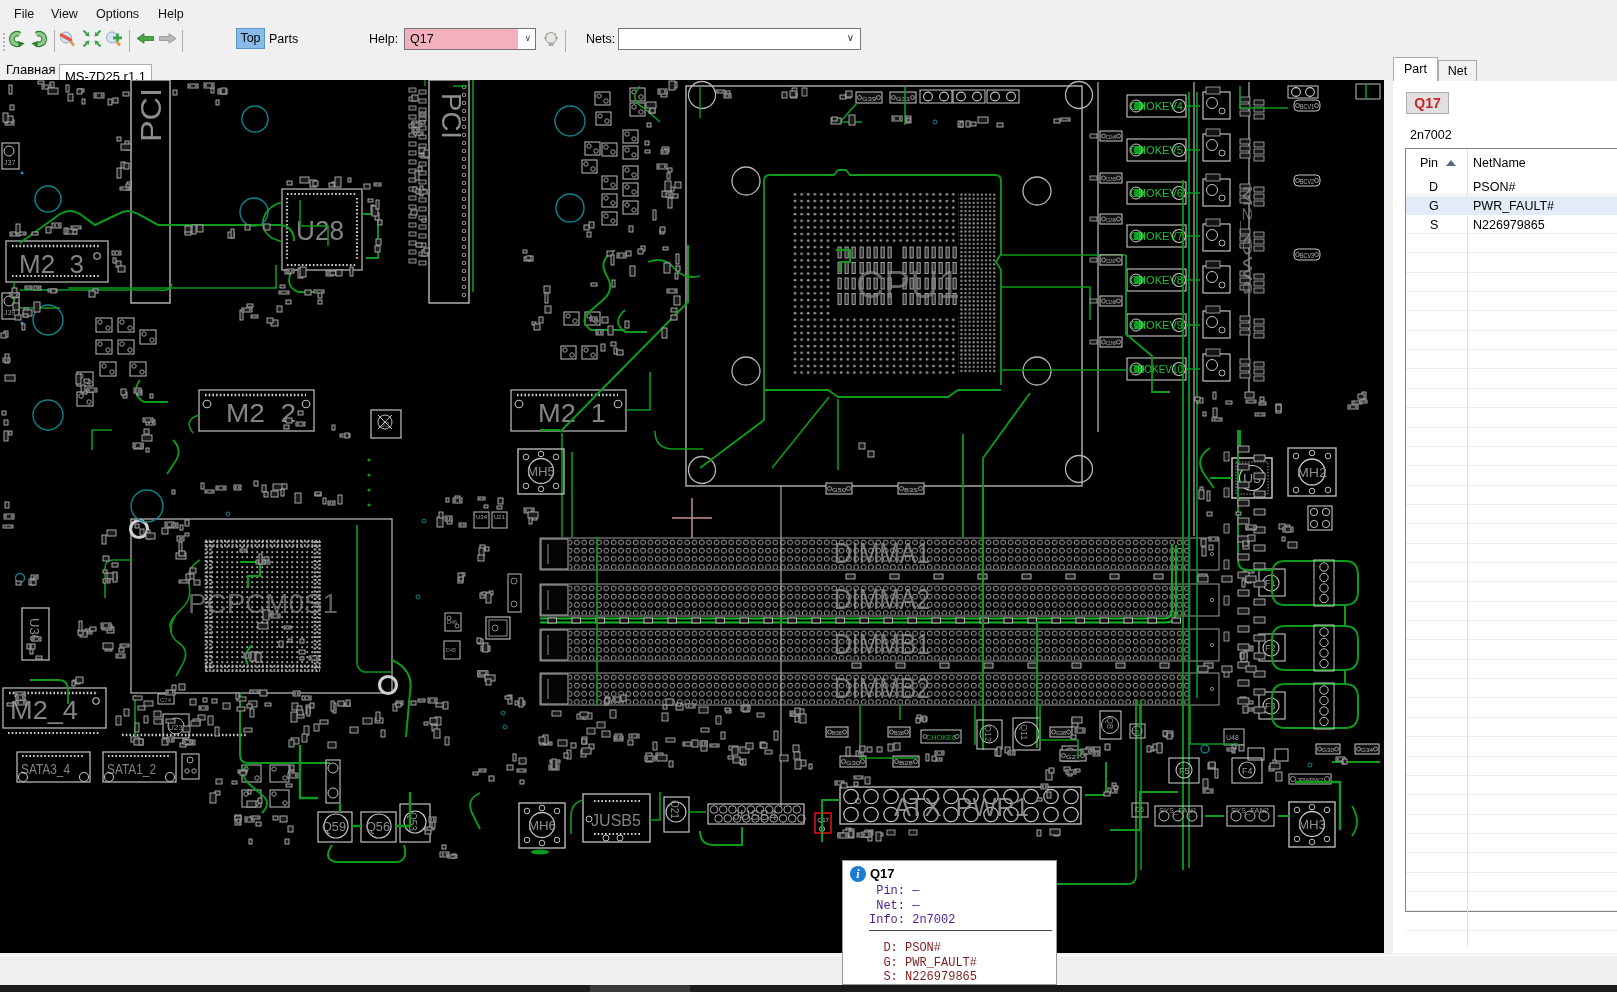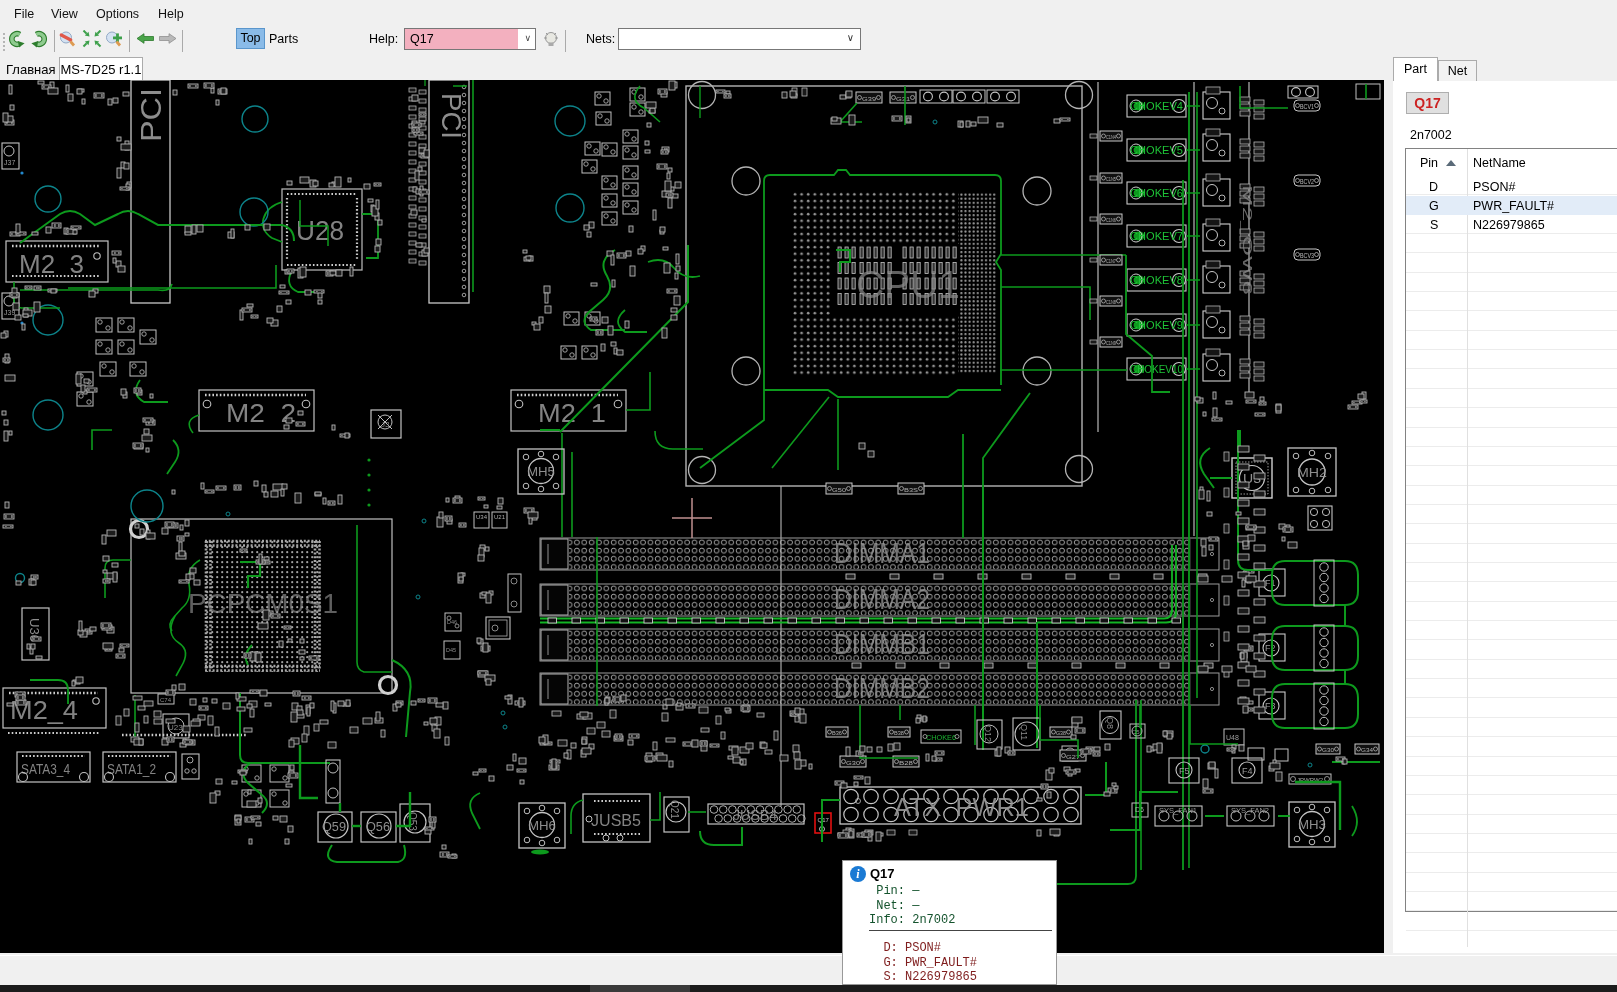--- a/index.html
+++ b/index.html
@@ -79,21 +79,21 @@
    <rect x="6.5" y="12.5" width="5" height="3.5" fill="#aaa"></rect>
    <path d="M4,3 l2,2 M14,3 l-2,2 M2,8 h3 M13,8 h3" stroke="#999" stroke-width="1"></path>
  </svg>
  <div class="abs" style="left:586px;top:5px;font-size:12.5px">Nets:</div>
  <div class="abs" style="left:618px;top:1px;width:243px;height:22px;background:#fff;border:1px solid #777">
    <span style="position:absolute;right:6px;top:3px;font-size:10px;color:#333">∨</span>
  </div>
 </div>
 <div id="tabbar" class="abs">
  <span class="abs" style="left:6px;top:6px;font-size:13px">Главная</span>
- <div class="abs" style="left:59px;top:1px;width:84px;height:23px;background:#fff;border:1px solid #ababab;border-bottom:none;text-align:center;font-size:13px;padding-top:4px">MS-7D25 r1.1</div>
+ <div class="abs" style="left:59px;top:8px;width:93px;height:23px;background:#fff;border:1px solid #ababab;border-bottom:none;text-align:center;font-size:13px;padding-top:4px">MS-7D25 r1.1</div>
 </div>
 <svg id="pcbsvg" width="1384" height="873" viewBox="0 80 1384 873">
 <defs>
 <pattern id="pcpu" width="6.6" height="6.6" patternUnits="userSpaceOnUse">
         <circle cx="3" cy="3" r="1.35" fill="#949494"></circle>
       </pattern>
 <pattern id="pcpud" width="4.1" height="4.1" patternUnits="userSpaceOnUse">
         <circle cx="2" cy="2" r="1.1" fill="#989898"></circle>
       </pattern>
 <pattern id="ppch" width="5" height="5" patternUnits="userSpaceOnUse">
@@ -2178,19 +2178,19 @@
   <span class="abs" style="left:67px;top:50px;font-size:12.5px">PWR_FAULT#</span>
   <span class="abs" style="left:24px;top:69px;font-size:12.5px">S</span>
   <span class="abs" style="left:67px;top:69px;font-size:12.5px">N226979865</span>
 </div>
 <div id="statusbar" class="abs"></div>
 <div class="abs" style="left:590px;top:985px;width:100px;height:7px;background:#3a3a3a;z-index:2"></div>
 <div id="botdark" class="abs"></div>
 <div id="tooltip" class="abs">
   <div class="abs" style="left:7px;top:5px;width:16px;height:16px;border-radius:8px;background:#1a7ad4;color:#fff;text-align:center;font-size:12px;font-weight:bold;font-family:'Liberation Serif',serif;line-height:16px;font-style:italic">i</div>
   <span class="abs" style="left:27px;top:5px;font-size:13px;font-weight:bold">Q17</span>
-  <pre class="abs mono" style="left:26px;top:23px;font-size:12px;line-height:14.5px;color:#14532d"> Pin: —
+  <pre class="abs mono" style="left:26px;top:23px;font-size:12px;line-height:14.5px;color:#4c1d95"> Pin: —
  Net: —
 Info: 2n7002</pre>
   <div class="abs" style="left:26px;top:69px;width:183px;height:1px;background:#444"></div>
   <pre class="abs mono" style="left:26px;top:80px;font-size:12px;line-height:14.5px;color:#7f1d1d">  D: PSON#
   G: PWR_FAULT#
   S: N226979865</pre>
 </div>
 </body></html>

